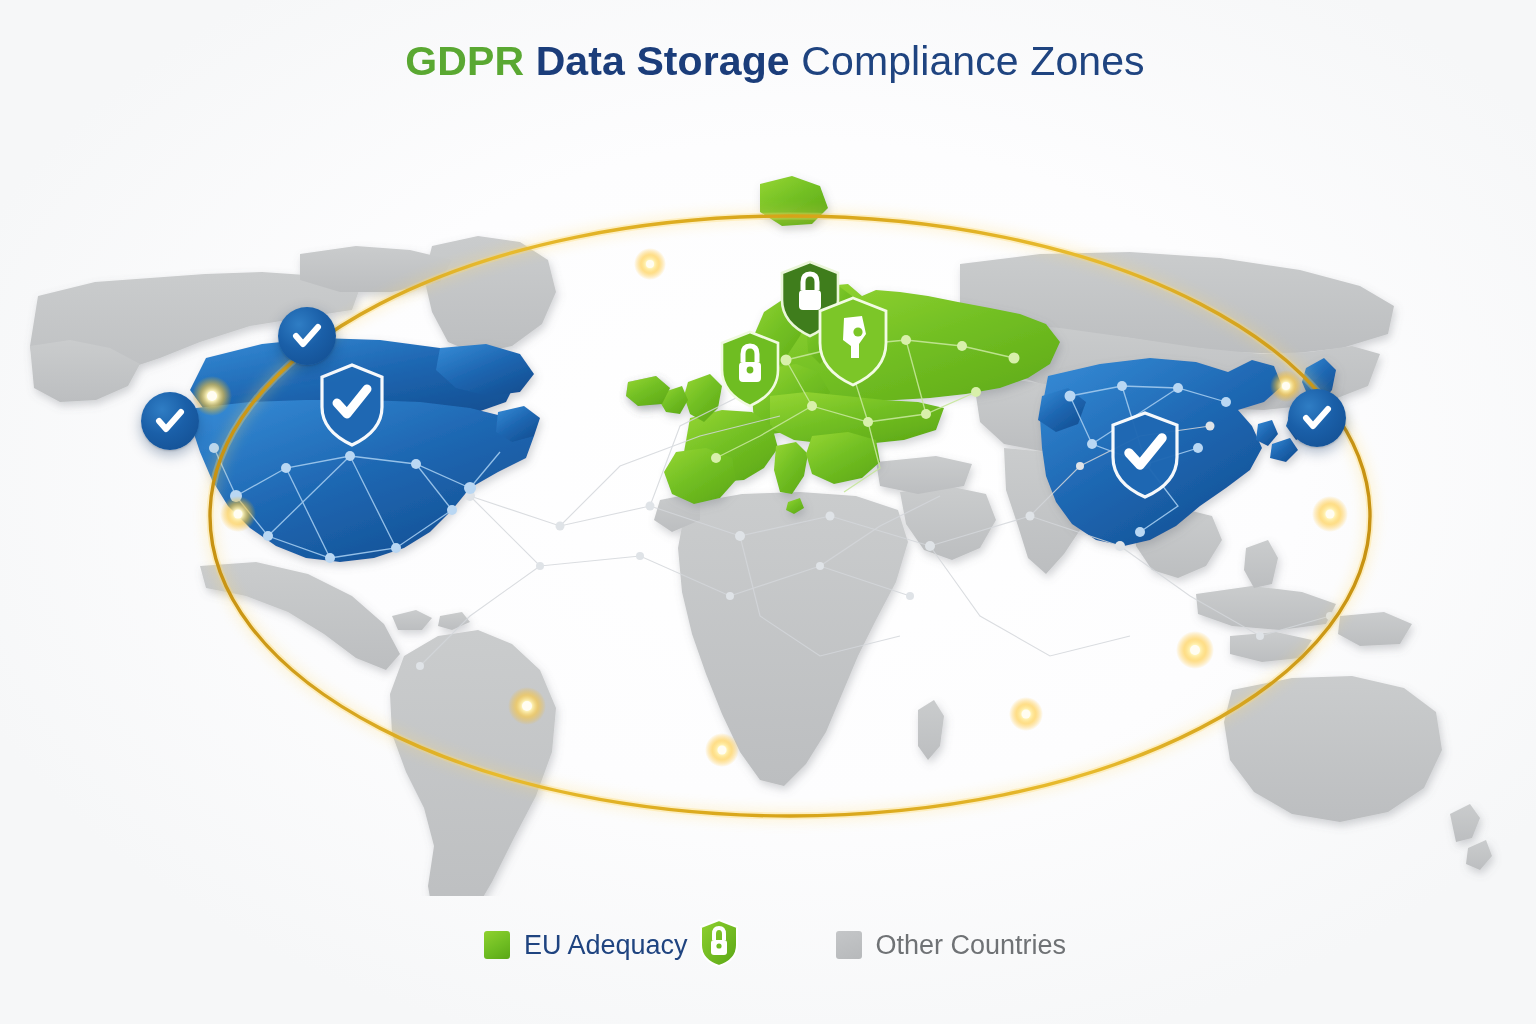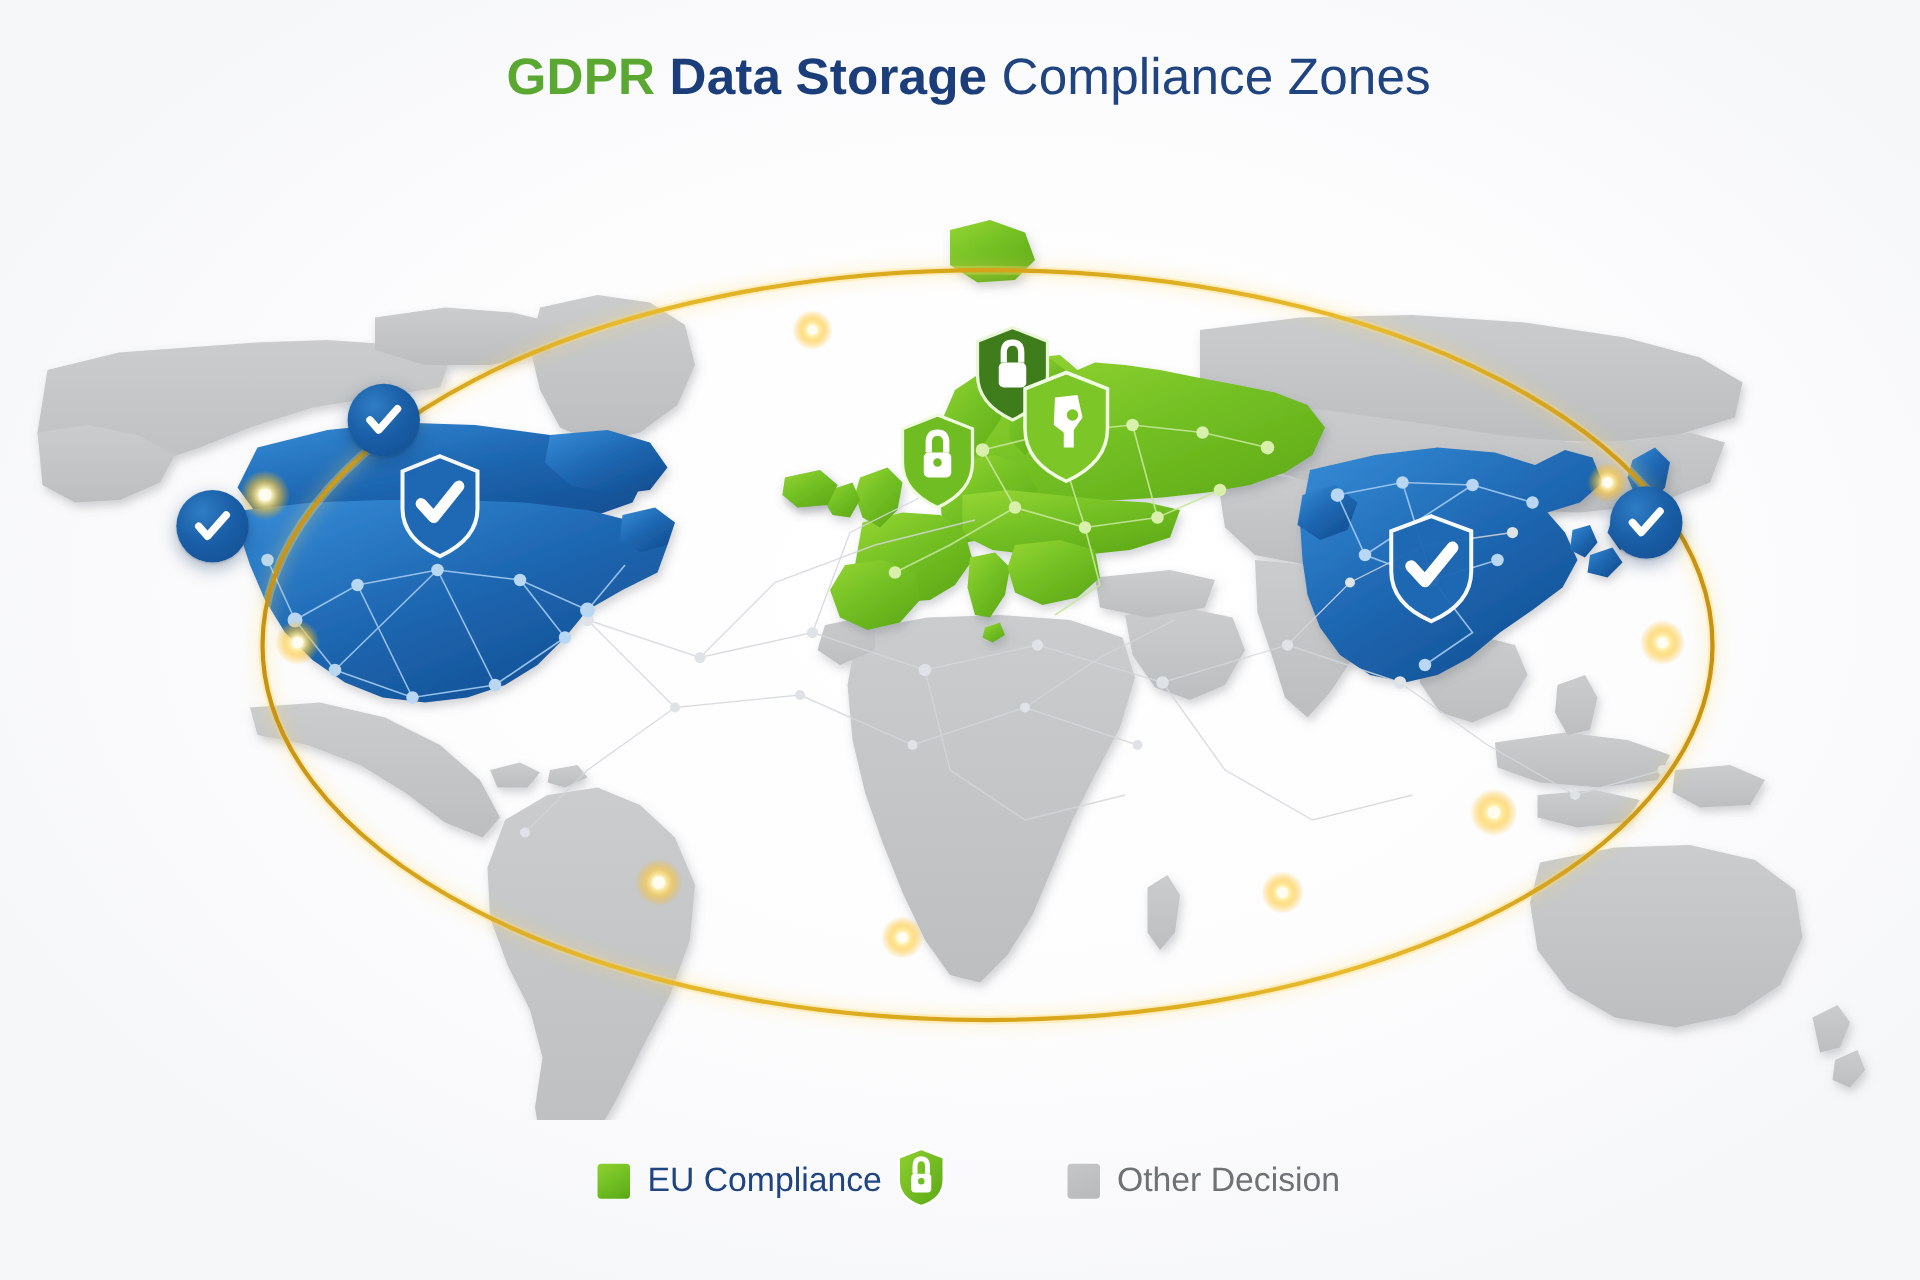--- a/index.html
+++ b/index.html
@@ -374,21 +374,21 @@
       <svg width="34" height="34" viewBox="0 0 34 34">
         <path d="M6,17 L13,25 L28,8" stroke="#ffffff" stroke-width="6" fill="none" stroke-linecap="round" stroke-linejoin="round"></path>
       </svg>
     </div>
   </div>
 
   <div class="legend">
 
     <div class="leg-item">
       <span class="swatch sw-green"></span>
-      <span class="leg-label">EU Compliance</span>
+      <span class="leg-label">EU Adequacy</span>
       <span class="leg-icon">
         <svg width="42" height="50" viewBox="0 0 42 50">
           <defs>
             <linearGradient id="lgShieldG" x1="0" y1="0" x2="1" y2="1">
               <stop offset="0%" stop-color="#8fd12f"></stop>
                 <stop offset="100%" stop-color="#5aa716"></stop>
             </linearGradient>
           </defs>
           <path d="M21,2 L39,9 L39,27 Q39,42 21,48 Q3,42 3,27 L3,9 Z" fill="url(#lgShieldG)" stroke="#ffffff" stroke-width="2"></path>
           <rect x="13" y="22" width="16" height="15" rx="3" fill="#ffffff"></rect>
@@ -398,18 +398,18 @@
       </span>
     </div>
 
     <div class="gap-a"></div>
 
 
     <div class="gap-b"></div>
 
     <div class="leg-item">
       <span class="swatch sw-grey"></span>
-      <span class="leg-label grey">Other Decision</span>
+      <span class="leg-label grey">Other Countries</span>
     </div>
 
   </div>
 
 </div>
 
 </body></html>

